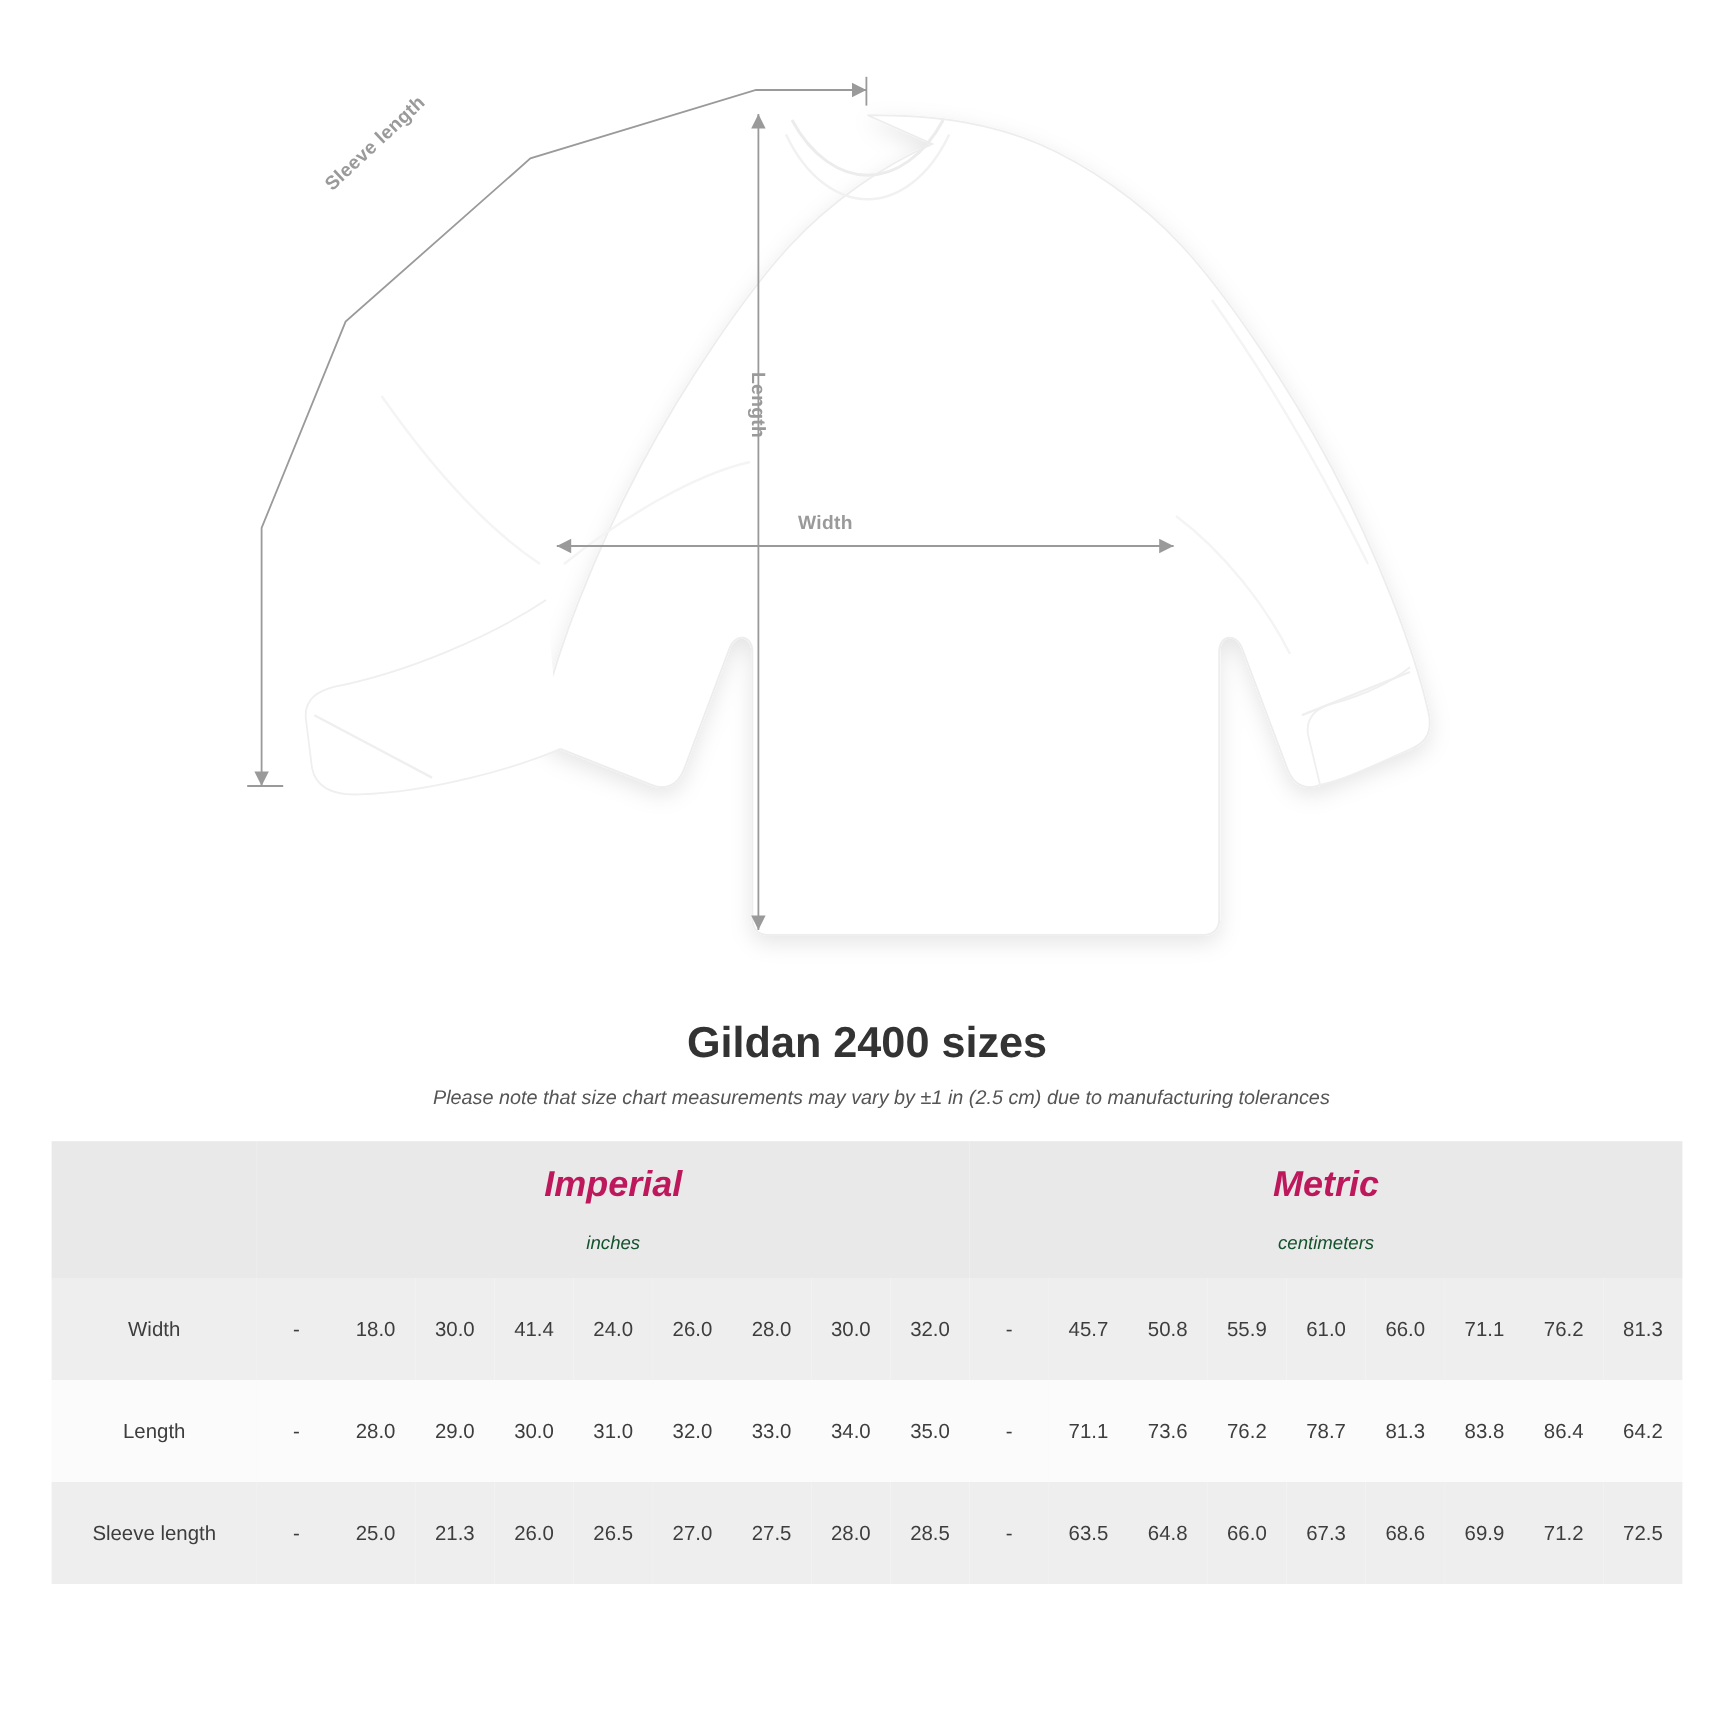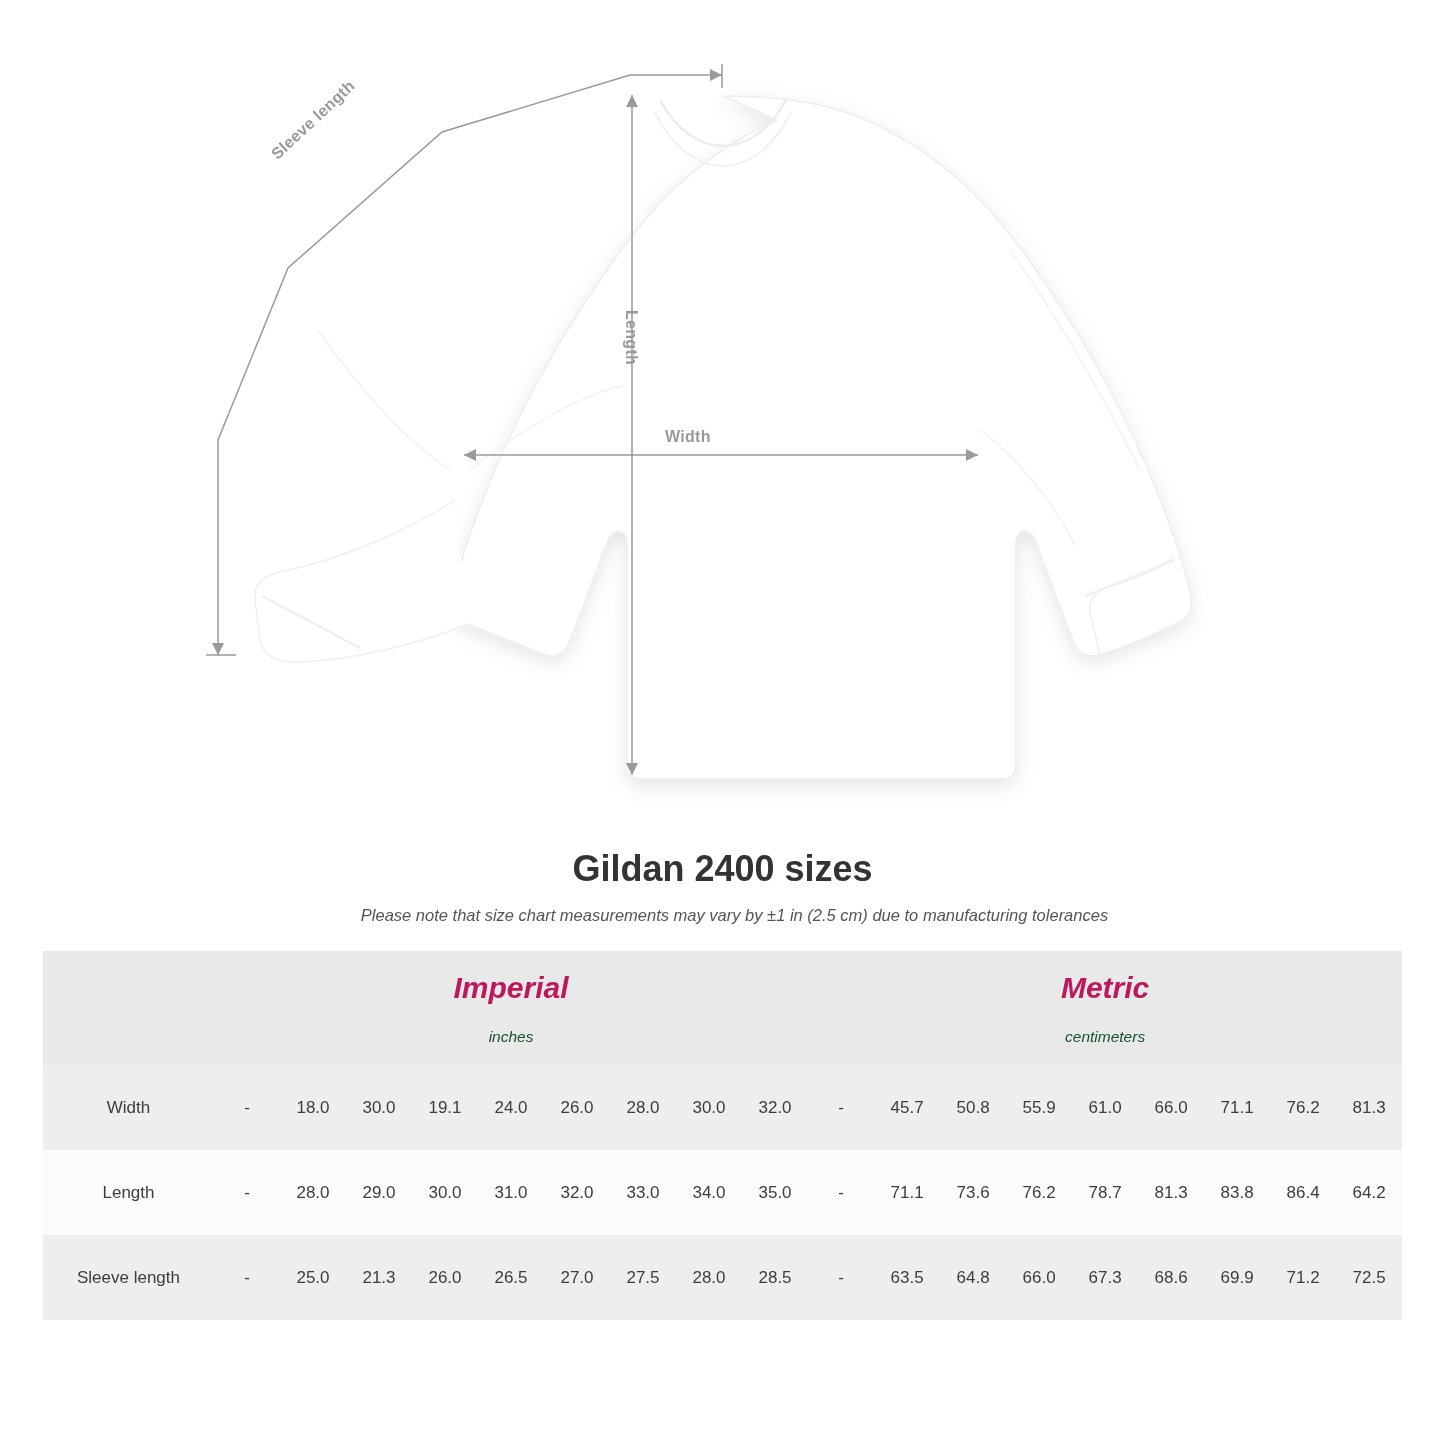--- a/index.html
+++ b/index.html
@@ -257,21 +257,21 @@
             <span class="unit-sub">centimeters</span>
           </td>
         </tr>
       </thead>
       <tbody>
         <tr class="row-alt">
           <td class="rowlabel">Width</td>
           <td>-</td>
           <td>18.0</td>
           <td>30.0</td>
-          <td>19.1</td>
+          <td>41.4</td>
           <td>24.0</td>
           <td>26.0</td>
           <td>28.0</td>
           <td>30.0</td>
           <td>32.0</td>
           <td>-</td>
           <td>45.7</td>
           <td>50.8</td>
           <td>55.9</td>
           <td>61.0</td>

